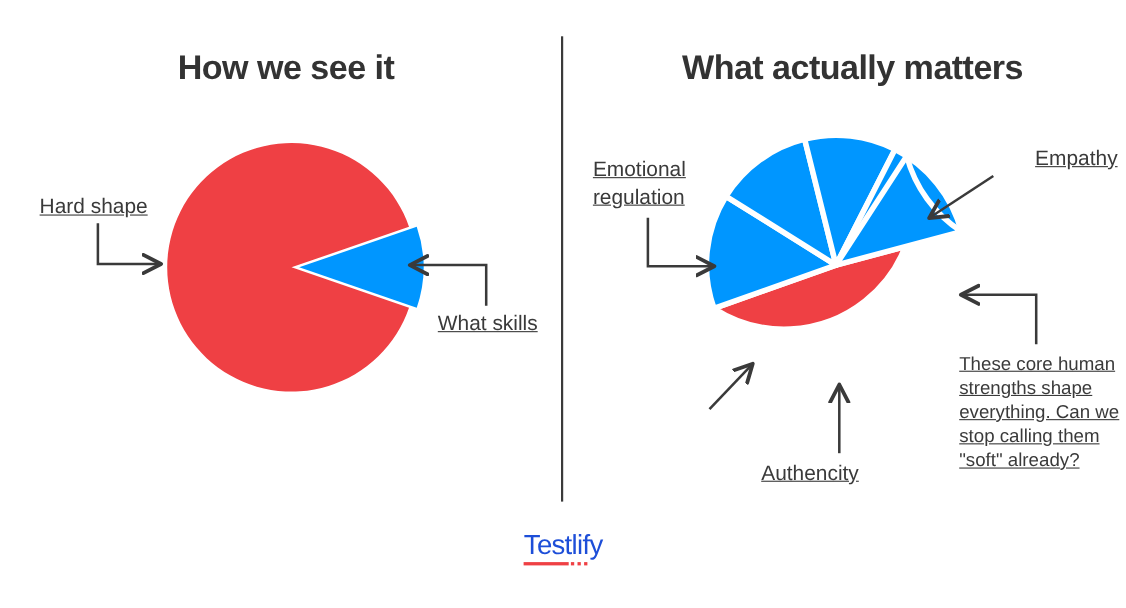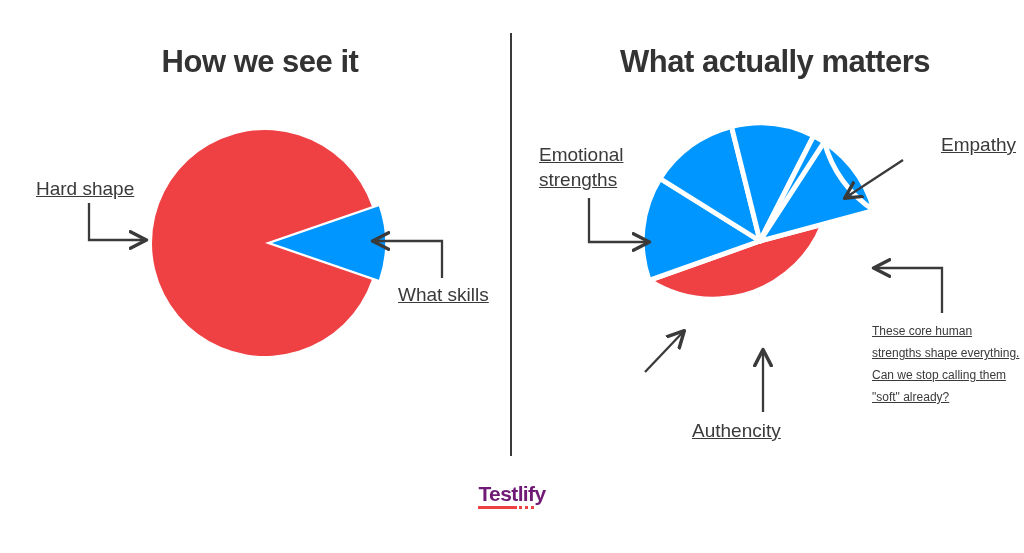--- a/index.html
+++ b/index.html
@@ -55,37 +55,37 @@
     text-decoration: underline;
   }
   .anno.multi { white-space: normal; }
   #label-hard-skills   { left: 36px;  top: 176px; }
   #label-soft-skills   { left: 398px; top: 282px; }
   #label-emotional     { left: 539px; top: 142px; width: 120px; text-align: left; }
   #label-empathy       { left: 897px; top: 132px; margin-left: 44px; }
   #label-authenticity  { left: 692px; top: 418px; }
   #callout-text {
     left: 872px; top: 320px; width: 152px;
-    font-size: 12px; line-height: 22px; color: #3a3a3a;
+    font-size: 17px; line-height: 22px; color: #3a3a3a;
   }
 
   
   #arrows { left: 0; top: 0; }
 
   
   #logo {
     left: 0; top: 482px; width: 1024px;
     text-align: center;
   }
   .logo-inner { position: relative; display: inline-block; }
   .logo-text {
-    font-size: 21px;
-    font-weight: 700;
+    font-size: 25px;
+    font-weight: 400;
     letter-spacing: -0.6px;
-    color: #701a75;
+    color: #1d4ed8;
   }
   .logo-rule {
     position: absolute;
     left: 0; bottom: -3px;
     height: 3px; width: 57%;
     background: #ef4044;
   }
   .logo-dots {
     position: absolute;
     left: 60%; bottom: -3px;
@@ -159,21 +159,21 @@
       <path d="M 645 372 L 684 331"></path>
     </g>
   </svg>
 
   <div class="abs anno" id="label-hard-skills">Hard shape</div>
 
   <div class="abs anno" id="label-soft-skills">What skills</div>
 
   <div class="abs anno multi" id="label-emotional">
     <div>Emotional</div>
-    <div>strengths</div>
+    <div>regulation</div>
   </div>
 
   <div class="abs anno" id="label-empathy">Empathy</div>
 
   <div class="abs anno" id="label-authenticity">Authencity</div>
 
   <div class="abs anno multi" id="callout-text">These core human strengths shape everything. Can we stop calling them "soft" already?</div>
 
   <div class="abs" id="logo">
     <span class="logo-inner">

